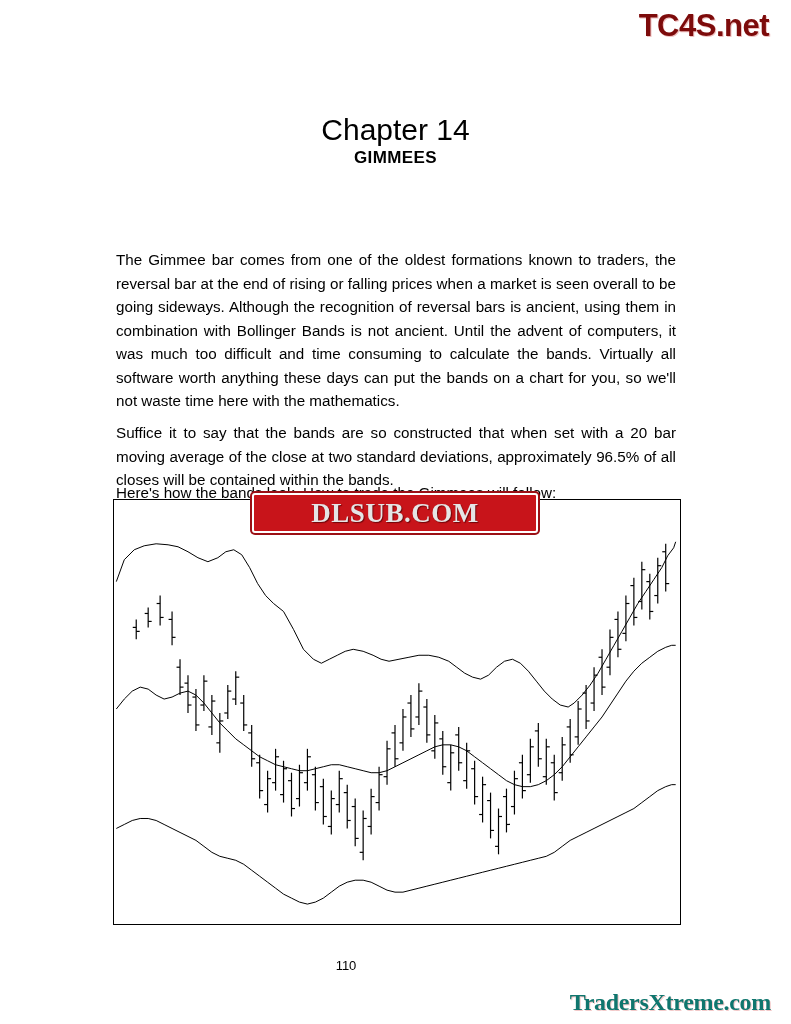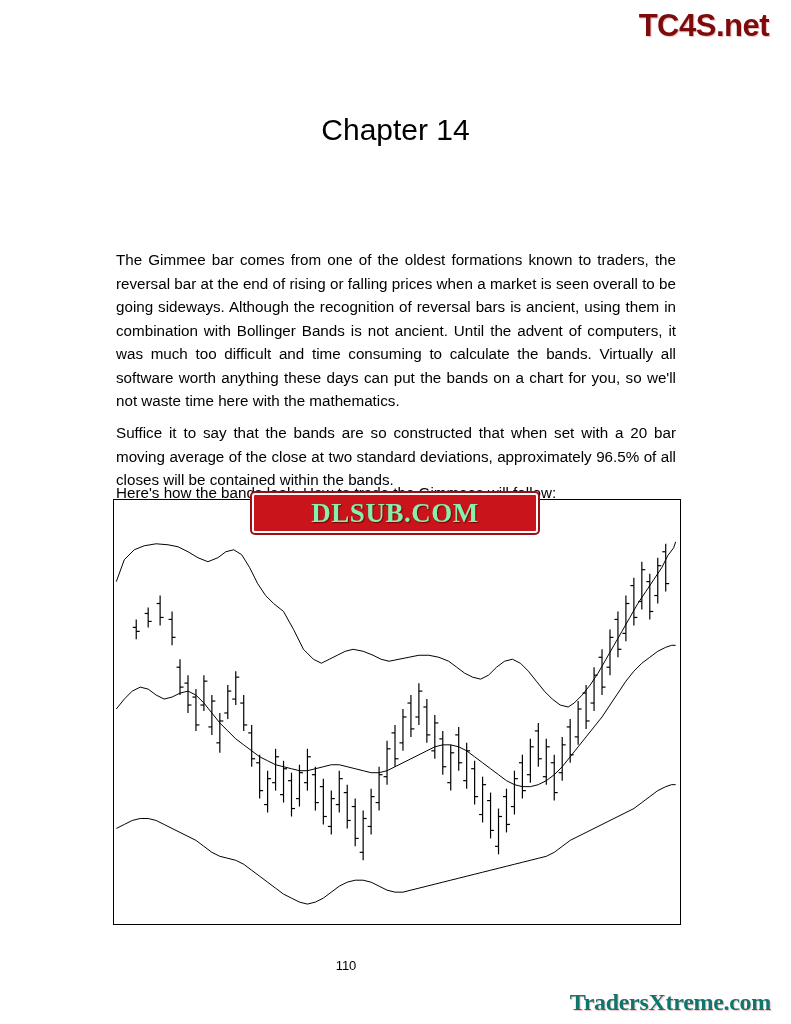--- a/index.html
+++ b/index.html
@@ -51,21 +51,21 @@
     border-radius: 3px;
     display: flex;
     align-items: center;
     justify-content: center;
     z-index: 5;
   }
   .wm-chart span {
     font-family: "Liberation Serif", serif;
     font-size: 27px;
     font-weight: bold;
-    color: #86efac;
+    color: #e5e5e5;
     letter-spacing: 0.5px;
     text-shadow: 1px 1px 1px #6d0609;
   }
 
   
   .page {
     position: absolute;
     top: 0;
     left: 0;
     width: 791px;
@@ -128,20 +128,21 @@
   .chart-frame svg { display: block; }
 </style>
 </head>
 <body>
 
 <div class="page">
 
   <div class="wm-top">TC4S.net</div>
 
   <h1 class="chapter-title">Chapter 14</h1>
+  <div class="section-title">GIMMEES</div>
 
   <p id="para1" class="body-text">The Gimmee bar comes from one of the oldest formations known to traders, the reversal bar at the end of rising or falling prices when a market is seen overall to be going sideways.   Although the recognition of reversal bars is ancient, using them in combination with Bollinger Bands is not ancient.  Until the advent of computers, it was much too difficult and time consuming   to calculate the bands. Virtually all software worth anything these days can put the bands on a chart for you, so we'll not waste time here with the mathematics.</p>
   <p id="para2" class="body-text">Suffice it to say that the bands are so constructed that when set with a 20 bar moving average of the close at two standard deviations, approximately 96.5% of all closes will be contained within the bands.</p>
   <p id="para3" class="body-text">Here's how the bands look.  How to trade the Gimmees will follow:</p>
 
   <div class="chart-frame">
     <svg id="chart-svg" width="564" height="422" viewBox="0 0 566 424">
       <g id="bars-group">
           <g>
             <line x1="22" x2="22" y1="120" y2="140" stroke="#000000" stroke-width="1.2"></line>

